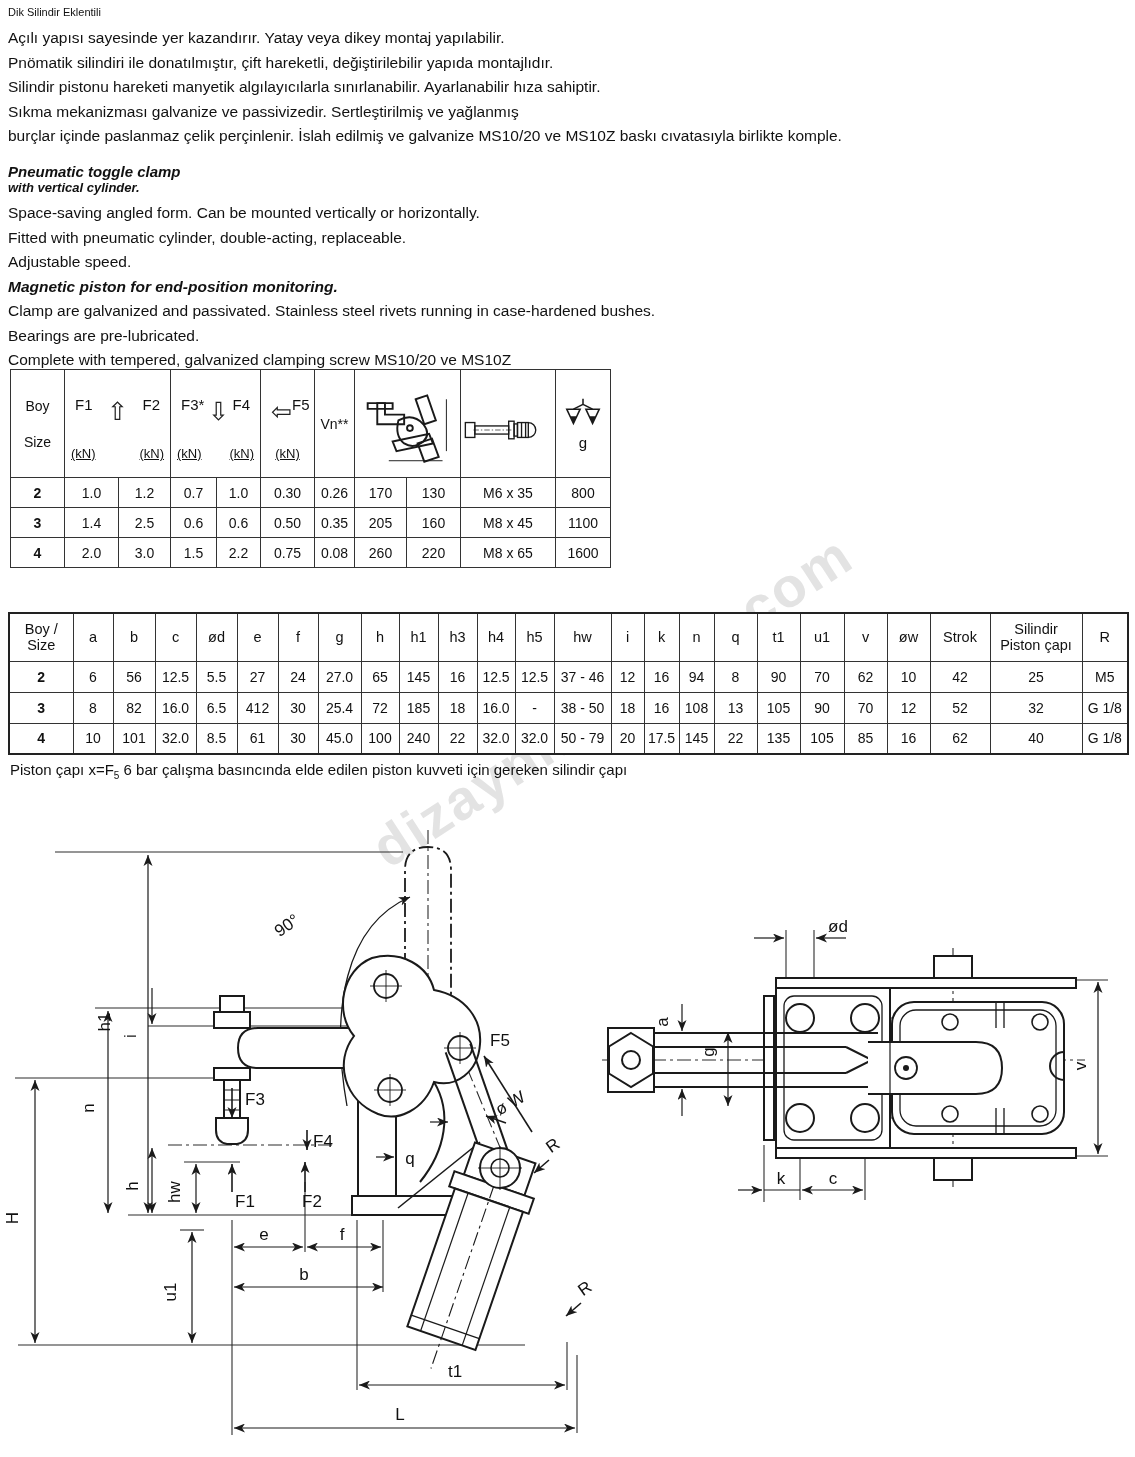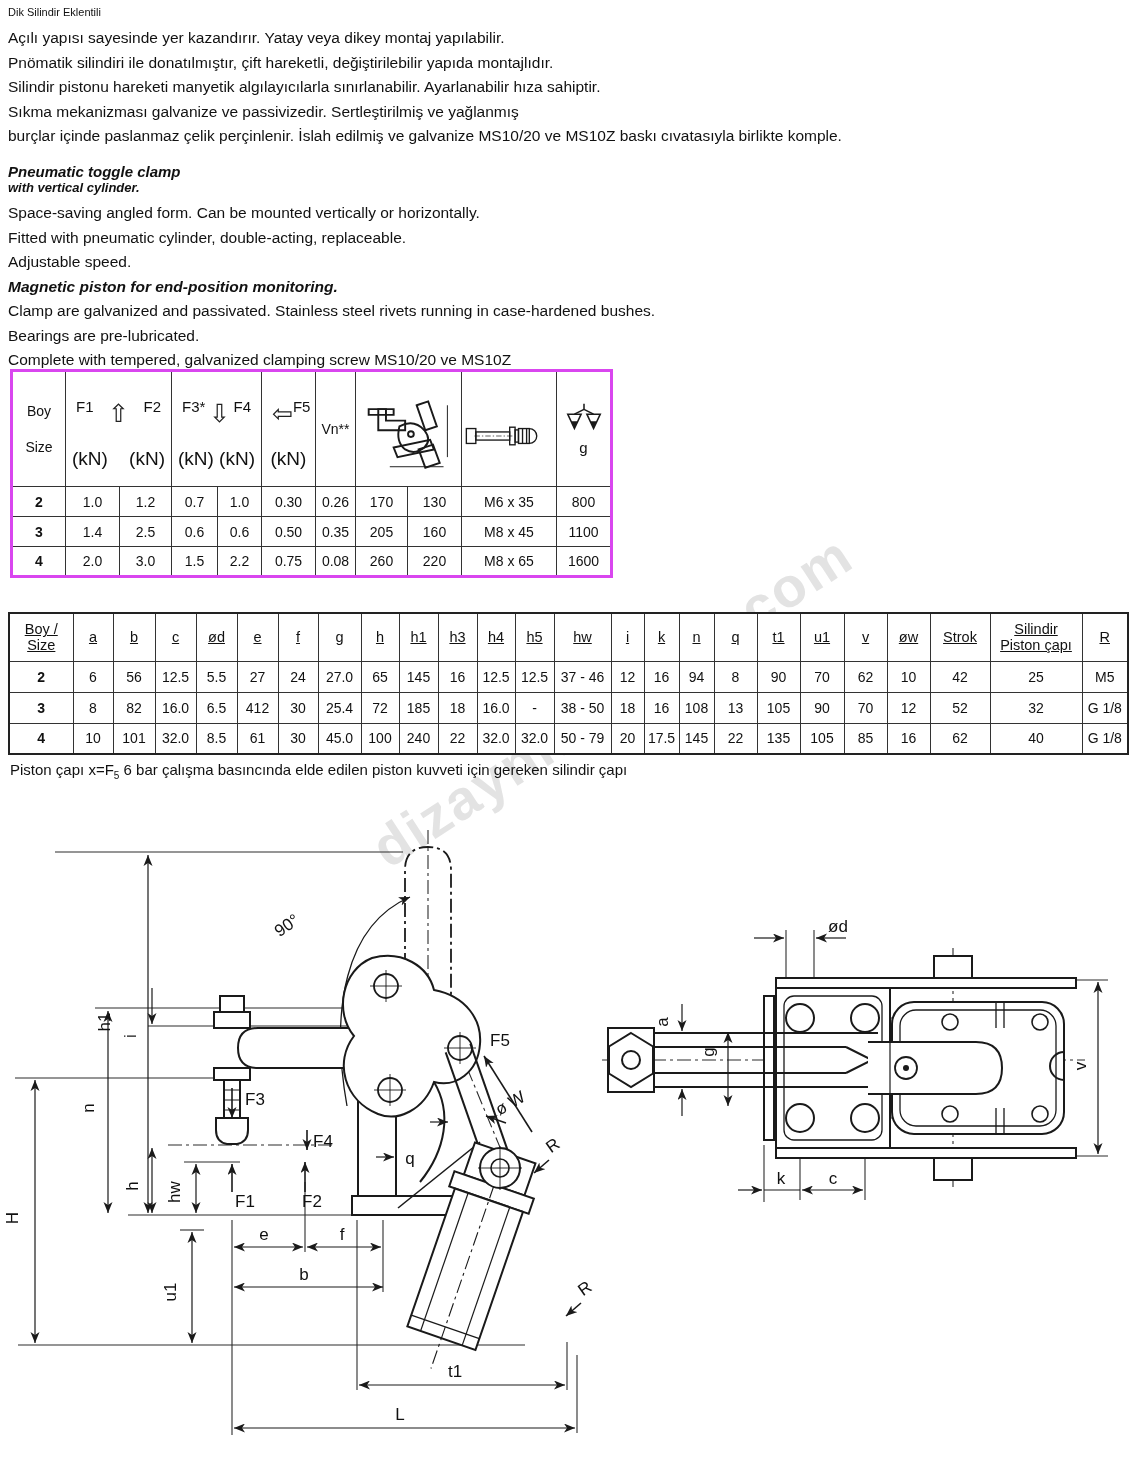--- a/index.html
+++ b/index.html
@@ -10,35 +10,35 @@
   .intro-tr{top:6px;}
   .intro-en{top:163px;}
   .t-title{font-size:17.5px;font-weight:bold;margin:0 0 3px 0;}
   .t-sub{font-size:11px;font-weight:normal;margin:0 0 8px 0;}
   .e-title{font-size:15px;font-weight:bold;font-style:italic;margin:0;}
   .e-sub{font-size:13px;font-weight:bold;font-style:italic;margin:0 0 6px 0;}
   .line{font-size:15.5px;line-height:24.5px;margin:0;}
   .line.bolditalic{font-weight:bold;font-style:italic;}
   
   table{border-collapse:collapse;table-layout:fixed;background:#fff;}
-  #table1{position:absolute;left:10px;top:369px;width:600px;border:3px solid #d946ef;}
+  #table1{position:absolute;left:10px;top:369px;width:600px;border:1px solid #d946ef;}
   #table2{position:absolute;left:8px;top:612px;width:1119px;border:2px solid #222;}
   #table1 th,#table1 td,#table2 th,#table2 td{border:1px solid #333;text-align:center;
       font-size:14px;padding:0;white-space:pre-line;}
   #table1 thead tr{height:90px;}
   #table1 tbody tr{height:30px;}
-  #table2 thead tr{height:48px;text-decoration:underline;}
+  #table2 thead tr{height:48px;}
   #table2 tbody tr{height:31px;}
   #table1 tbody td:first-child,#table2 tbody td:first-child{font-weight:bold;}
   #table2 th{font-weight:normal;font-size:14.5px;}
   #table1 th{font-weight:normal;}
   .corner{ text-align:left;padding-left:7px;font-size:14px;line-height:18px;}
   .fhead{display:flex;justify-content:space-between;align-items:flex-start;padding:10px 10px 0 10px;font-size:15px;}
   .fhead .arr{font-size:25px;line-height:18px;position:relative;top:6px;color:#222;}
-  .khead{display:flex;justify-content:space-between;padding:16px 6px 0 6px;font-size:19px;}
+  .khead{display:flex;justify-content:space-between;padding:16px 6px 0 6px;font-size:13px;text-decoration:underline;}
   .khead.single{justify-content:center;}
   .vncell{font-size:15px;}
   .wcell .gunit{font-size:15px;margin-top:2px;}
   
   .notes1{position:absolute;left:12px;top:553px;font-size:15px;line-height:29px;}
   .note2{position:absolute;left:10px;top:761px;font-size:15px;}
   sup{font-size:10px;} sub{font-size:10px;}
   
   .drawing{position:absolute;left:0;top:790px;}
   .drawing text{font-family:"Liberation Sans", sans-serif;font-size:17px;fill:#111;}

